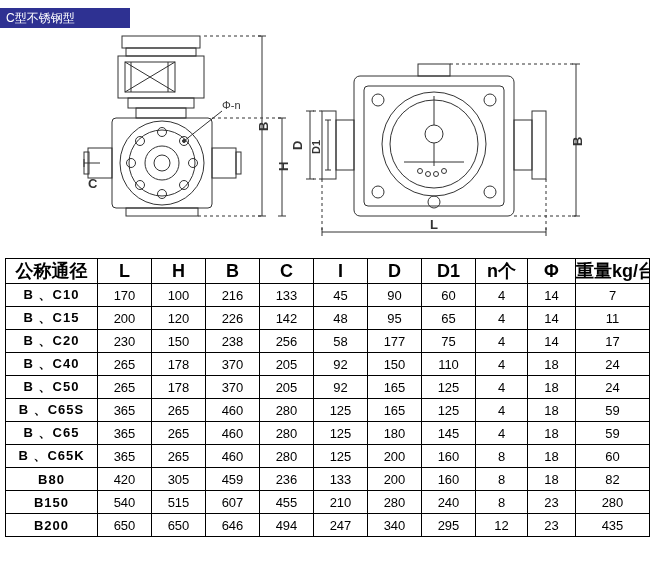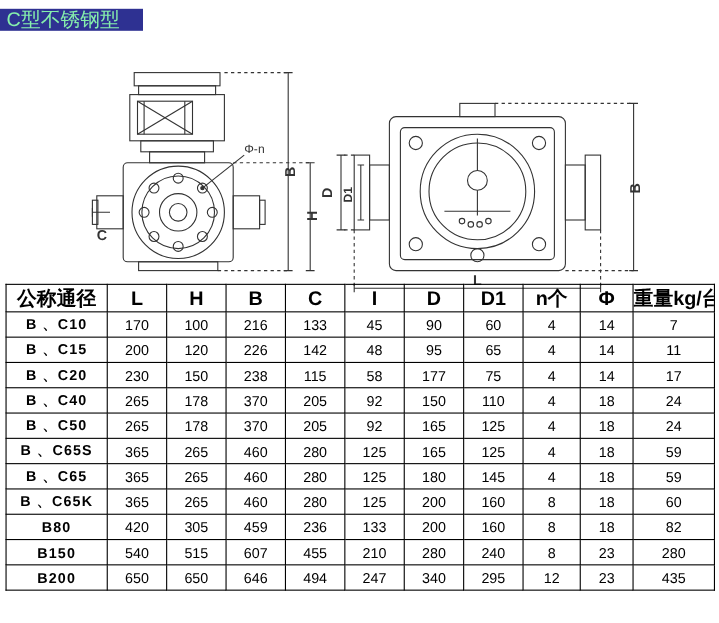--- a/index.html
+++ b/index.html
@@ -22,33 +22,33 @@
   }
 
   
   .title-banner {
     position: absolute;
     left: 0;
     top: 8px;
     width: 130px;
     height: 20px;
     background: #2e3192;
-    color: #86efac;
-    font-size: 18px;
+    color: #ffffff;
+    font-size: 12px;
     line-height: 20px;
     padding-left: 6px;
     box-sizing: border-box;
     letter-spacing: 0px;
   }
 
   
   .drawing-area {
     position: absolute;
     left: 0;
-    top: 46px;
+    top: 16px;
     width: 654px;
     height: 220px;
   }
   .drawing-area svg {
     display: block;
   }
 
   
   .spec-table-wrap {
     position: absolute;
@@ -279,21 +279,21 @@
           <td>65</td>
           <td>4</td>
           <td>14</td>
           <td>11</td>
         </tr>
         <tr>
           <td class="dn-cell">B 、C20</td>
           <td>230</td>
           <td>150</td>
           <td>238</td>
-          <td>115</td>
+          <td>256</td>
           <td>58</td>
           <td>177</td>
           <td>75</td>
           <td>4</td>
           <td>14</td>
           <td>17</td>
         </tr>
         <tr>
           <td class="dn-cell">B 、C40</td>
           <td>265</td>

